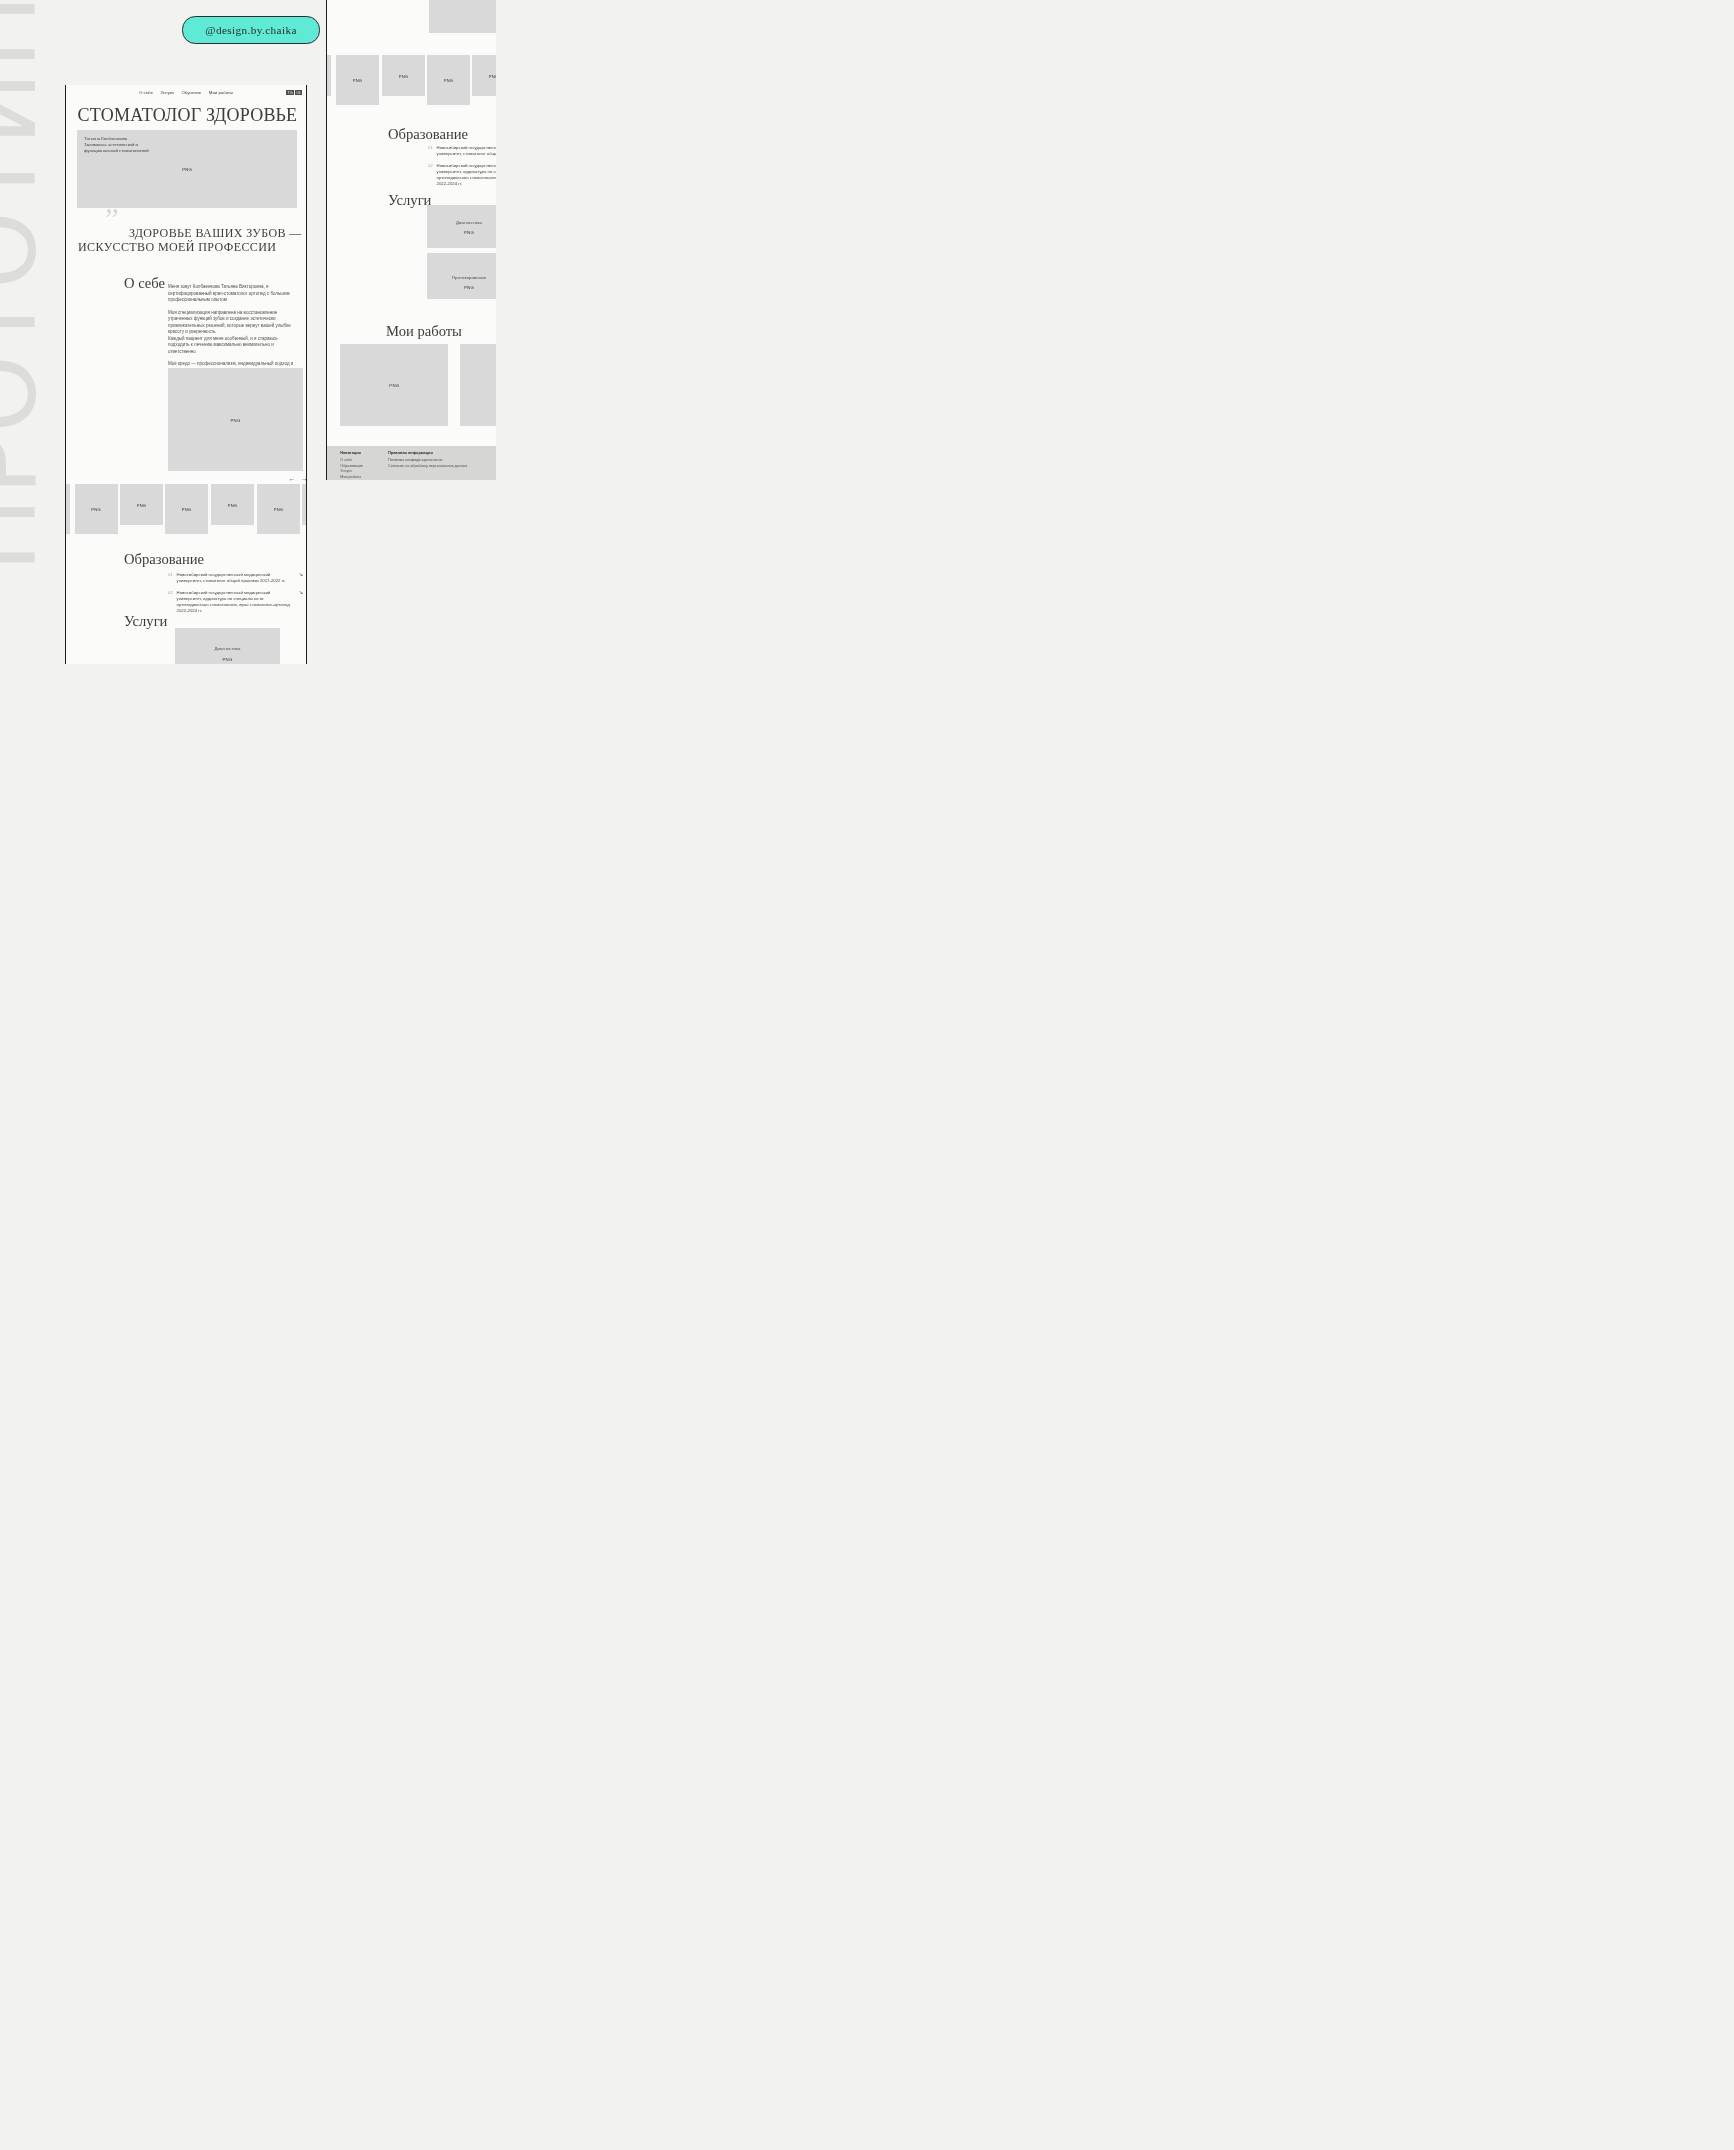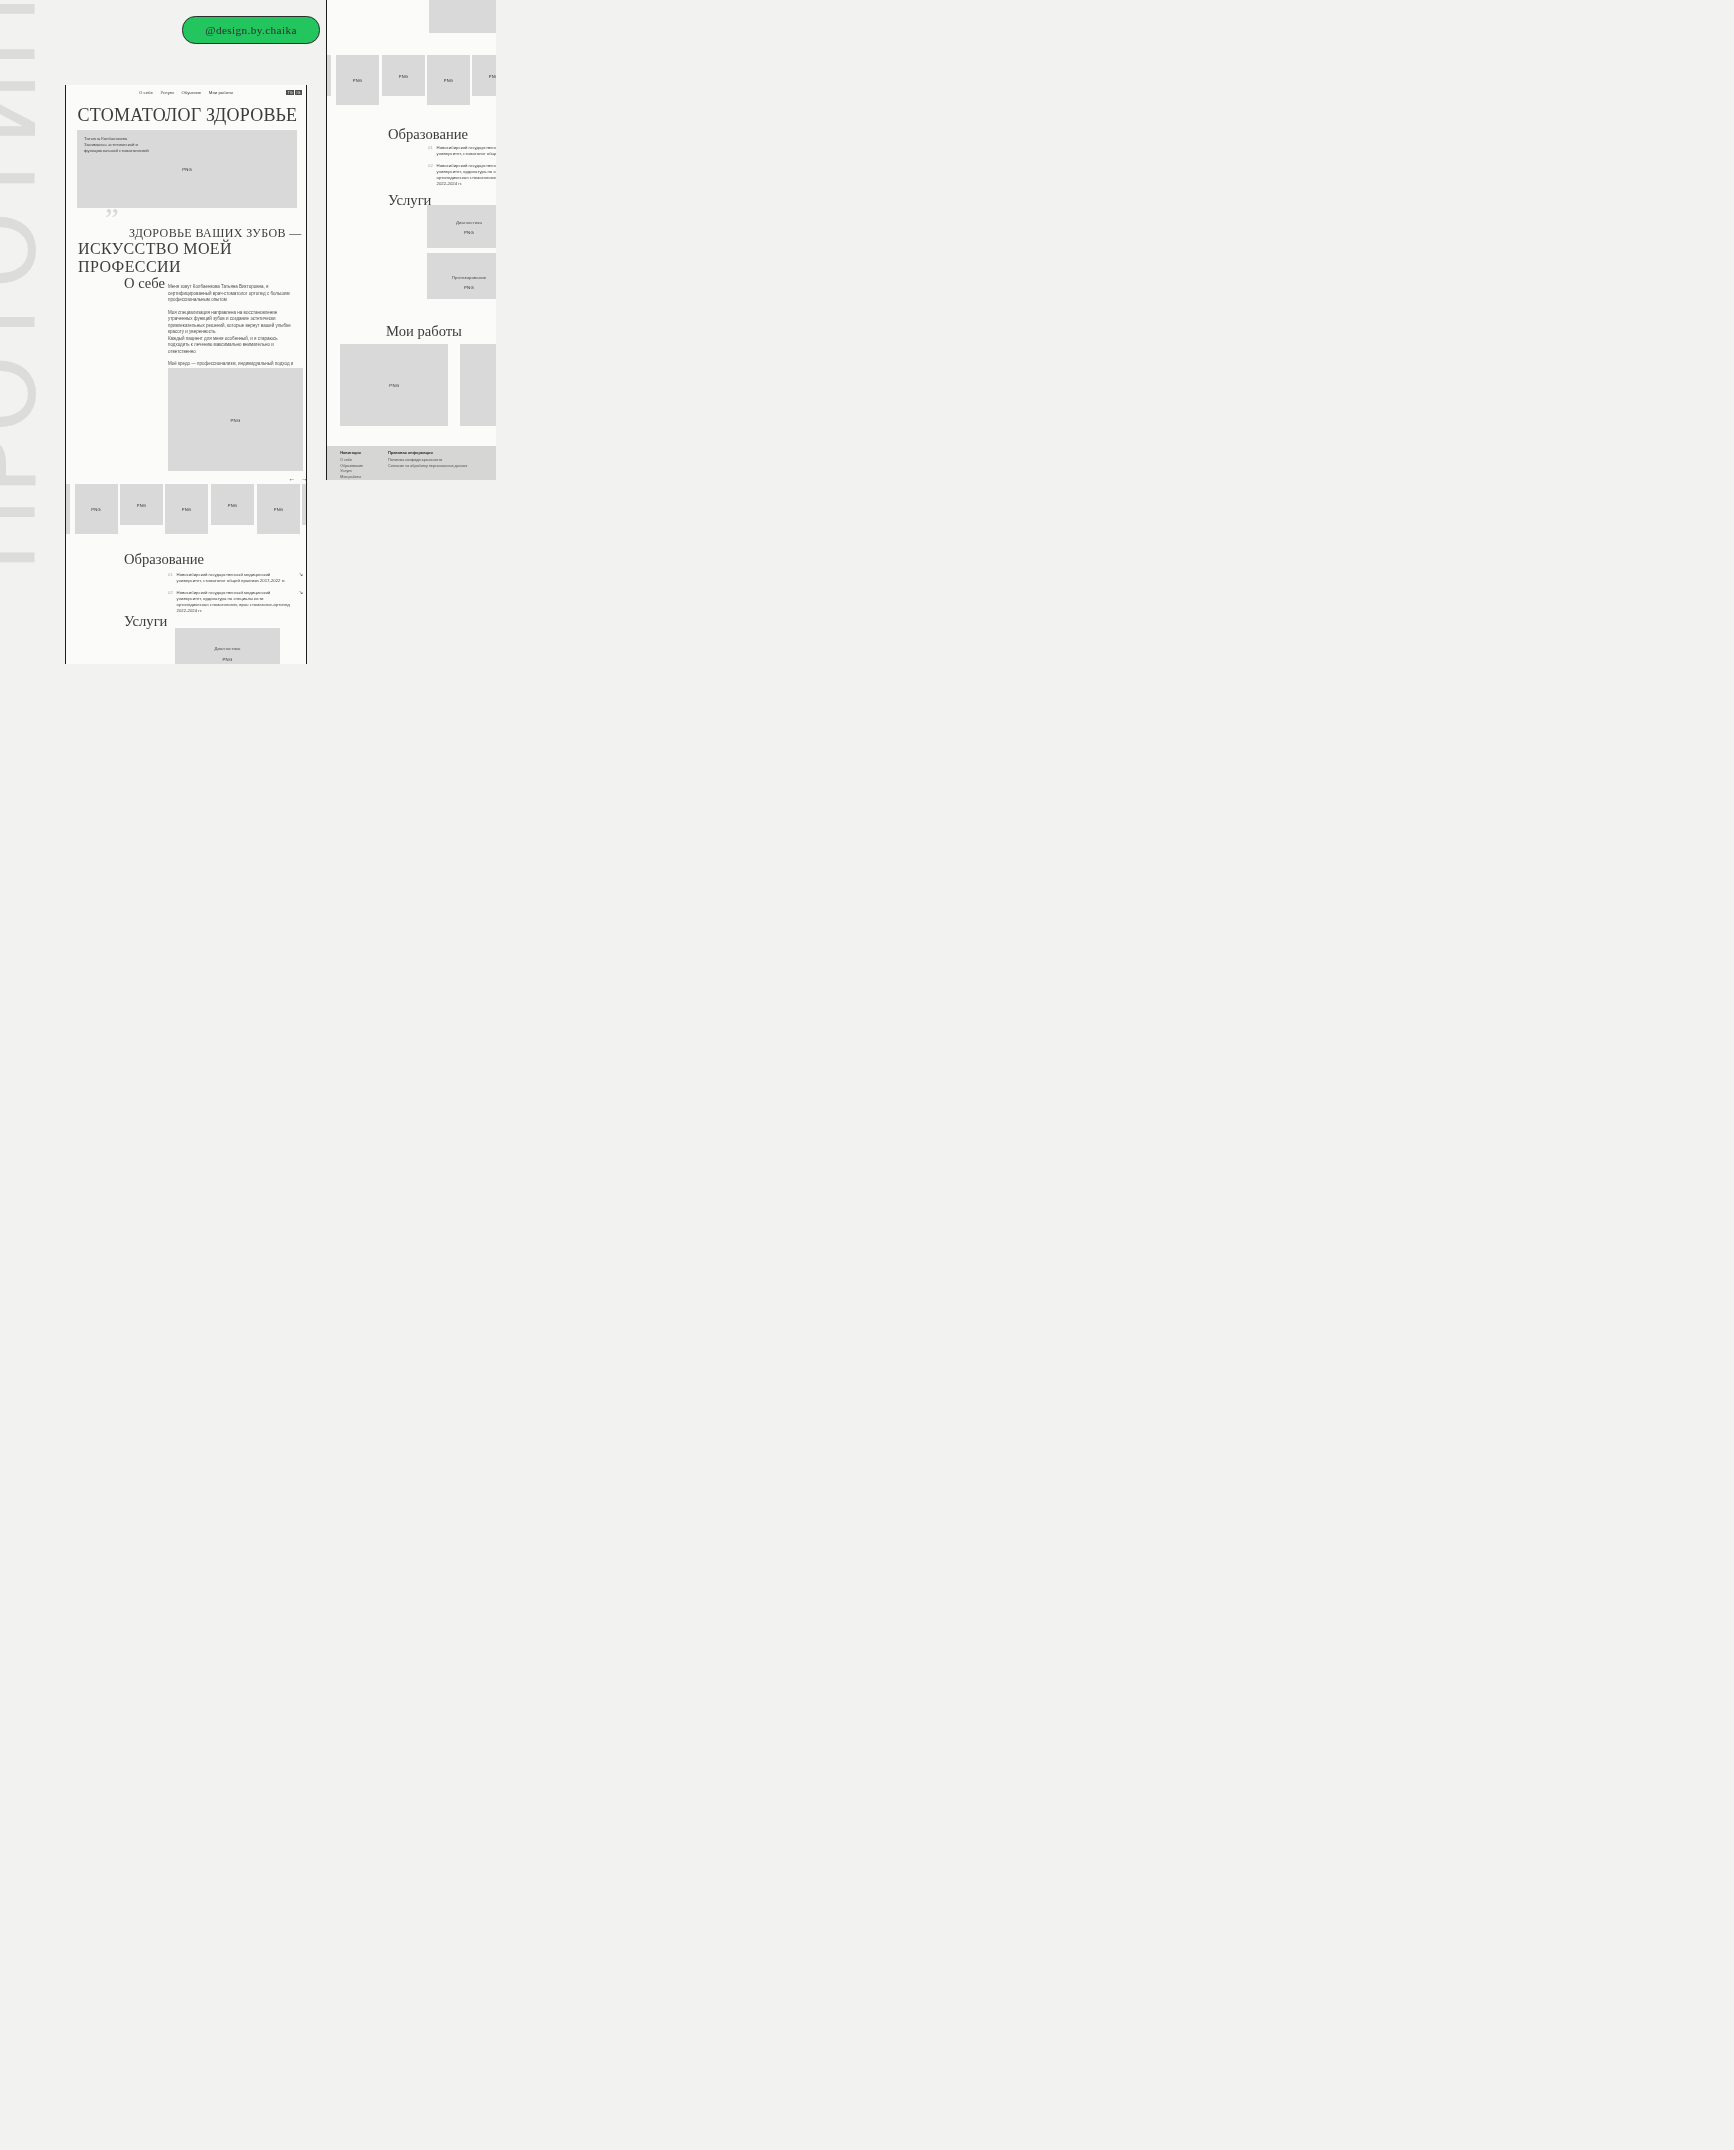--- a/index.html
+++ b/index.html
@@ -9,21 +9,21 @@
   #canvas{position:absolute;inset:0;width:496px;height:664px;overflow:hidden;}
 
   
   .proto-word{position:absolute;left:-57px;top:572px;transform:rotate(-90deg);
     transform-origin:top left;font-family:"DejaVu Sans",sans-serif;font-size:99px;
     letter-spacing:2.6px;color:#dcdcdb;white-space:nowrap;z-index:0;font-weight:400;}
 
   
   .badge{position:absolute;left:182px;top:16.3px;width:136px;height:26px;border:0.9px solid #2d2d2d;
     border-radius:13.3px;display:flex;align-items:center;justify-content:center;z-index:3;
-    background:#22c55e;}
+    background:#5eead4;}
   .badge span{font-family:"Liberation Serif",serif;font-size:11.2px;color:#2d2d2d;letter-spacing:0.4px;}
 
   
   .page{position:absolute;background:#fbfbfa;z-index:1;}
   #page-left{left:65px;top:85px;width:242px;height:579px;border-left:0.9px solid #1e1e1e;
     border-right:0.9px solid #1e1e1e;overflow:hidden;box-sizing:border-box;}
   #page-right{left:326px;top:0;width:242px;height:480px;border-left:0.9px solid #1e1e1e;
     overflow:hidden;box-sizing:border-box;}
 
   .gray{background:#d9d9d9;}
@@ -37,21 +37,21 @@
   .socials span{background:#4f4f4f;color:#fafafa;font-size:3.4px;padding:0.9px 1.7px;letter-spacing:0.2px;}
 
   .site-title{position:absolute;left:11.6px;top:20px;font-size:18px;color:#3c3c3c;white-space:nowrap;
     letter-spacing:0.2px;}
   .hero{position:absolute;left:11.2px;top:45px;width:220px;height:78px;}
   .hero-intro{position:absolute;left:6.9px;top:6px;font-size:4.3px;line-height:6px;color:#3f3f3f;
     white-space:pre-line;}
 
   .quote-mark{position:absolute;left:39px;top:126px;font-size:31px;line-height:17px;color:#d8d8d8;}
   .quote-l1{position:absolute;right:4.3px;top:141px;font-size:12px;color:#3d3d3d;letter-spacing:0.4px;}
-  .quote-l2{position:absolute;left:12px;top:155px;font-size:16px;color:#3d3d3d;letter-spacing:0.4px;}
+  .quote-l2{position:absolute;left:12px;top:155px;font-size:12px;color:#3d3d3d;letter-spacing:0.4px;}
 
   .h-section{font-size:14.6px;color:#3c3c3c;}
   .about-h{position:absolute;left:58px;top:190px;}
   .about-col{position:absolute;left:102px;top:199px;width:132px;font-size:4.5px;line-height:6.5px;
     color:#4f4f4f;}
   .about-col p{margin:0 0 6px 0;white-space:pre-line;}
   .about-img{position:absolute;left:102px;top:283px;width:135px;height:103px;}
 
   .carousel-arrows{position:absolute;top:389px;left:222px;display:flex;gap:5.2px;font-size:7.3px;
     color:#3f3f3f;}

